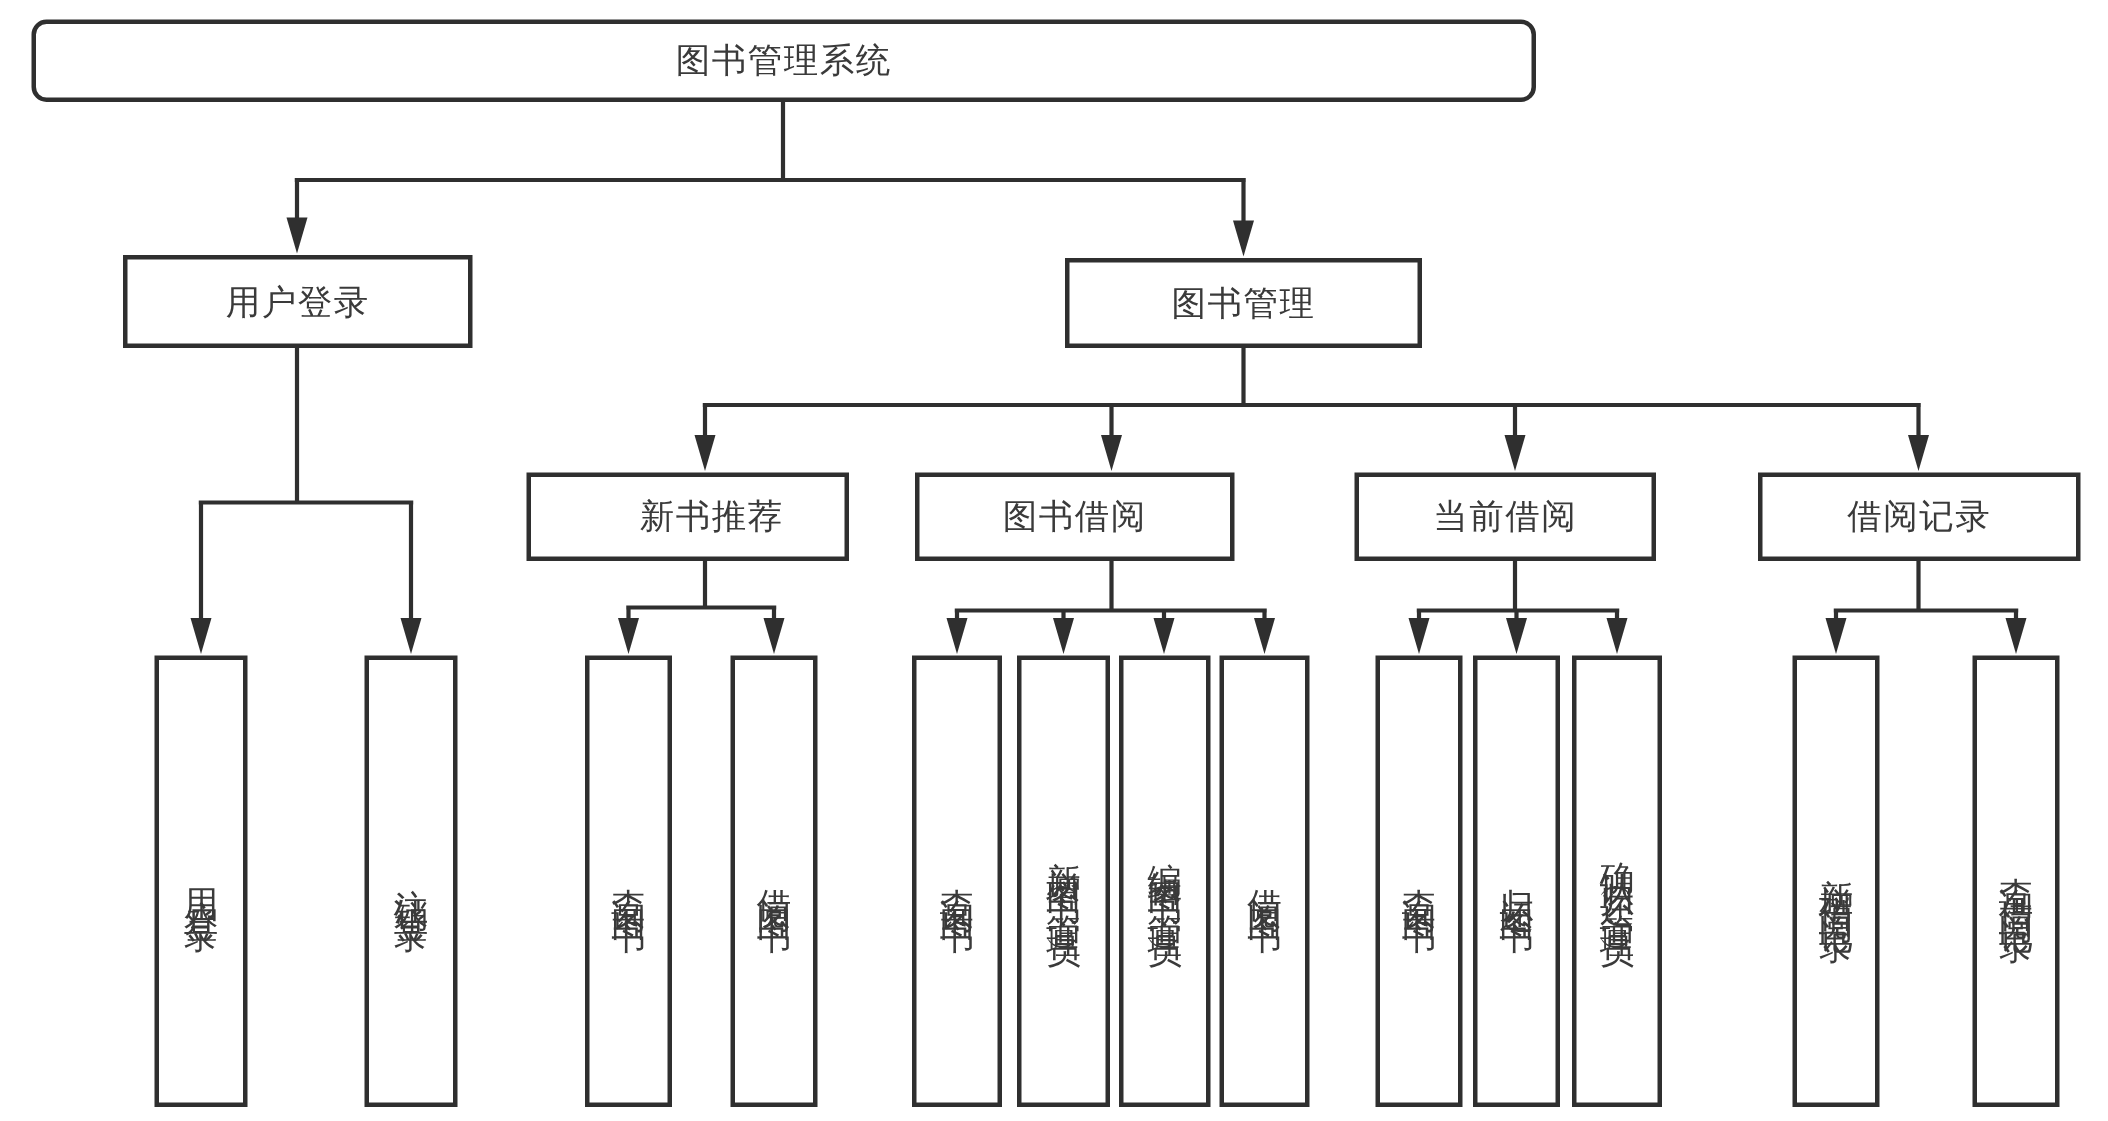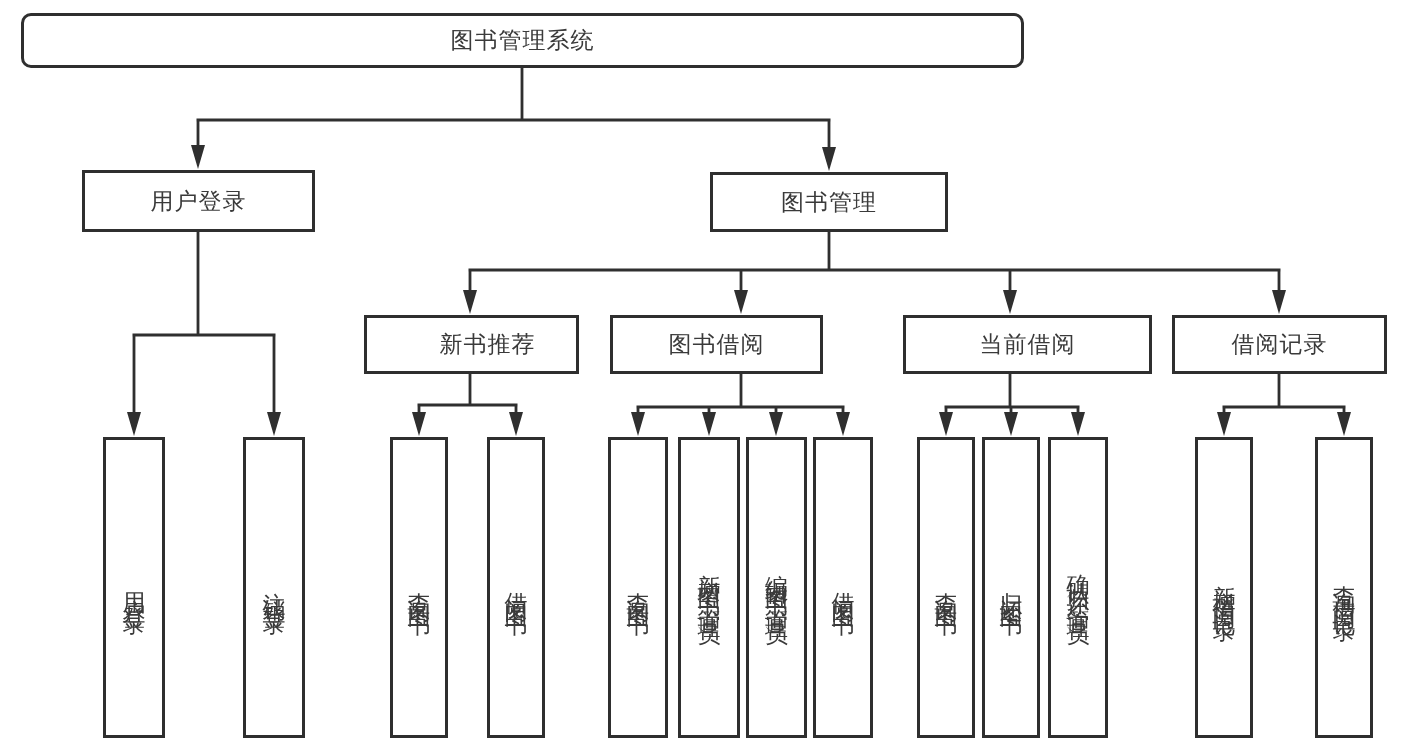--- a/index.html
+++ b/index.html
@@ -119,27 +119,27 @@
     <span>图书管理系统</span>
   </div>
 
   <div class="node" style="left:82px; top:170px; width:233px; height:62px;">
     <span>用户登录</span>
   </div>
   <div class="node" style="left:710px; top:172px; width:238px; height:60px;">
     <span>图书管理</span>
   </div>
 
-  <div class="node" style="left:364px; top:315px; width:215px; height:59px;padding-left:32px;">
+  <div class="node" style="left:351px; top:315px; width:215px; height:59px;padding-left:32px;">
     <span>新书推荐</span>
   </div>
   <div class="node" style="left:610px; top:315px; width:213px; height:59px;">
     <span>图书借阅</span>
   </div>
-  <div class="node" style="left:903px; top:315px; width:249px; height:59px;">
+  <div class="node" style="left:903px; top:315px; width:201px; height:59px;">
     <span>当前借阅</span>
   </div>
   <div class="node" style="left:1172px; top:315px; width:215px; height:59px;">
     <span>借阅记录</span>
   </div>
 
   <div class="node leaf" style="left:103px; width:62px;">
     <span class="vtext">用户登录</span>
   </div>
   <div class="node leaf" style="left:243px; width:62px;">

